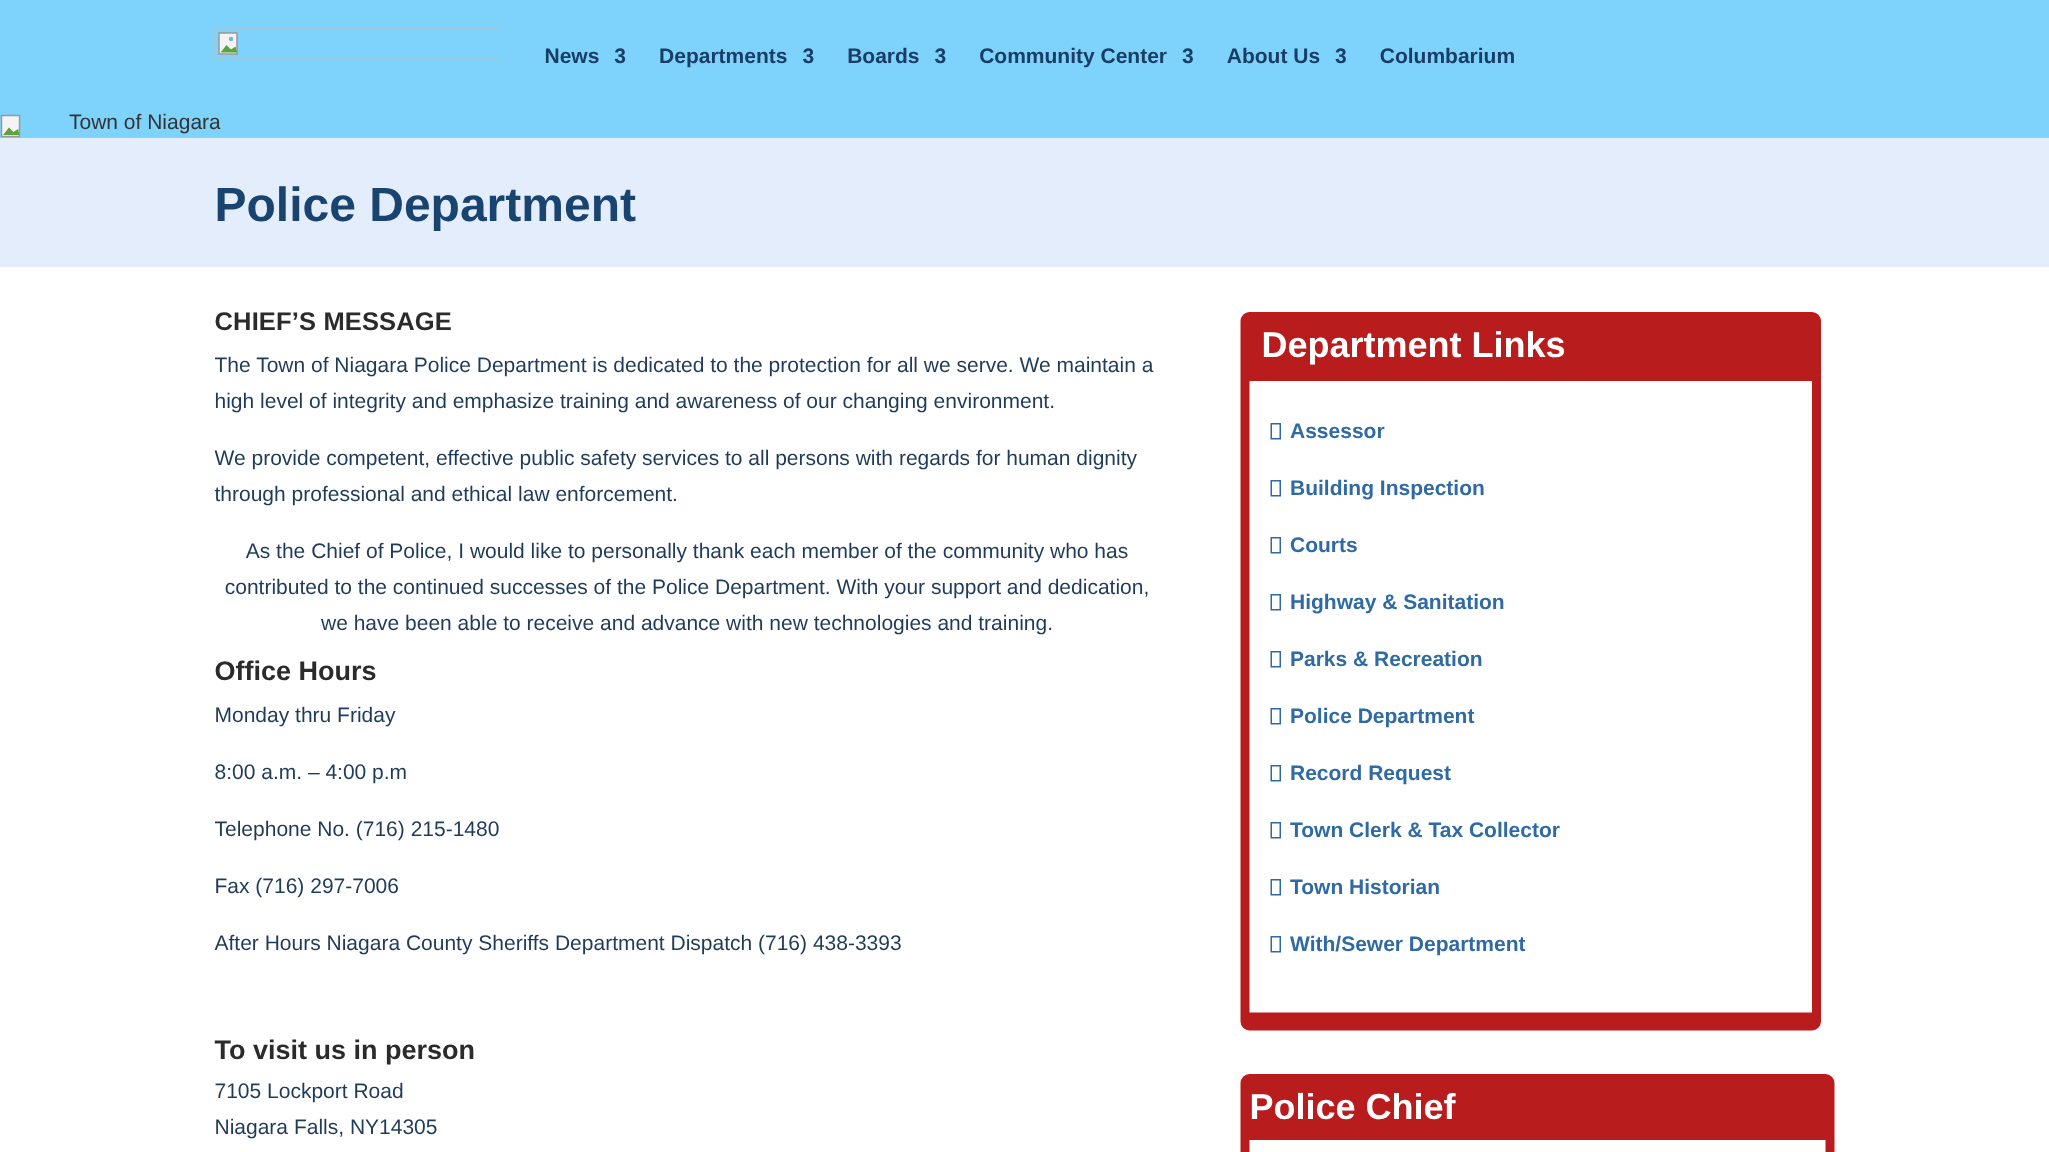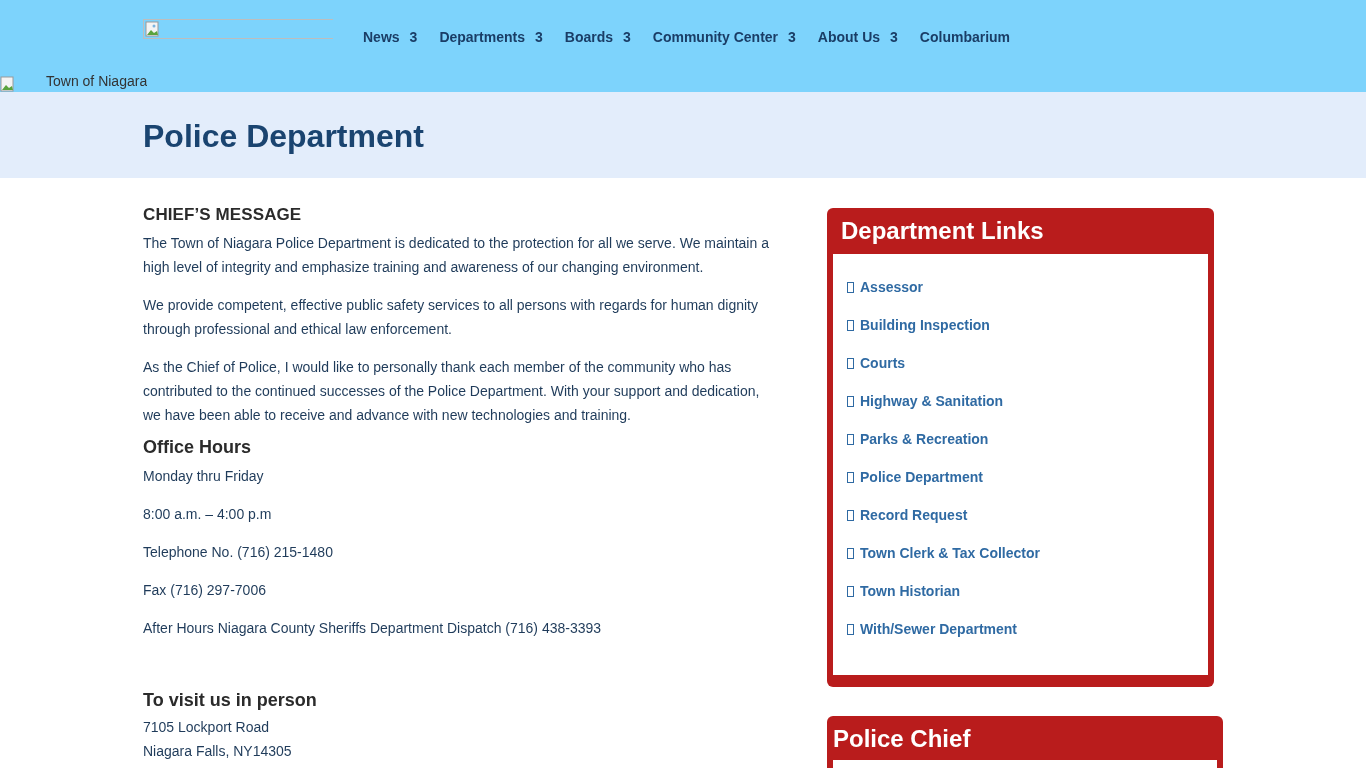--- a/index.html
+++ b/index.html
@@ -113,21 +113,21 @@
 </div>
 
 <div class="title-band">
   <h1 class="page-title">Police Department</h1>
 </div>
 
 <main class="content">
   <h3 class="h-chief">CHIEF’S MESSAGE</h3>
   <p class="para">The Town of Niagara Police Department is dedicated to the protection for all we serve.  We maintain a high level of integrity and emphasize training and awareness of our changing environment.</p>
   <p class="para">We provide competent, effective public safety services to all persons with regards for human dignity through professional and ethical law enforcement.</p>
-  <p class="para" style="margin-bottom:10px;">As the Chief of Police, I would like to personally thank each member of the community who has contributed to the continued successes of the Police Department.  With your support and dedication, we have been able to receive and advance with new technologies and training.</p>
+  <p class="para" style="margin-bottom:10px;text-align:center;">As the Chief of Police, I would like to personally thank each member of the community who has contributed to the continued successes of the Police Department.  With your support and dedication, we have been able to receive and advance with new technologies and training.</p>
 
   <h3 class="h-sub">Office Hours</h3>
   <p class="line">Monday thru Friday</p>
   <p class="line">8:00 a.m. – 4:00 p.m</p>
   <p class="line">Telephone No. (716) 215-1480</p>
   <p class="line">Fax (716) 297-7006</p>
   <p class="line" style="margin-bottom:52px;">After Hours Niagara County Sheriffs Department Dispatch (716) 438-3393</p>
 
   <h3 class="h-sub" style="margin-bottom:4px;">To visit us in person</h3>
   <p class="addr-line">7105 Lockport Road</p>

